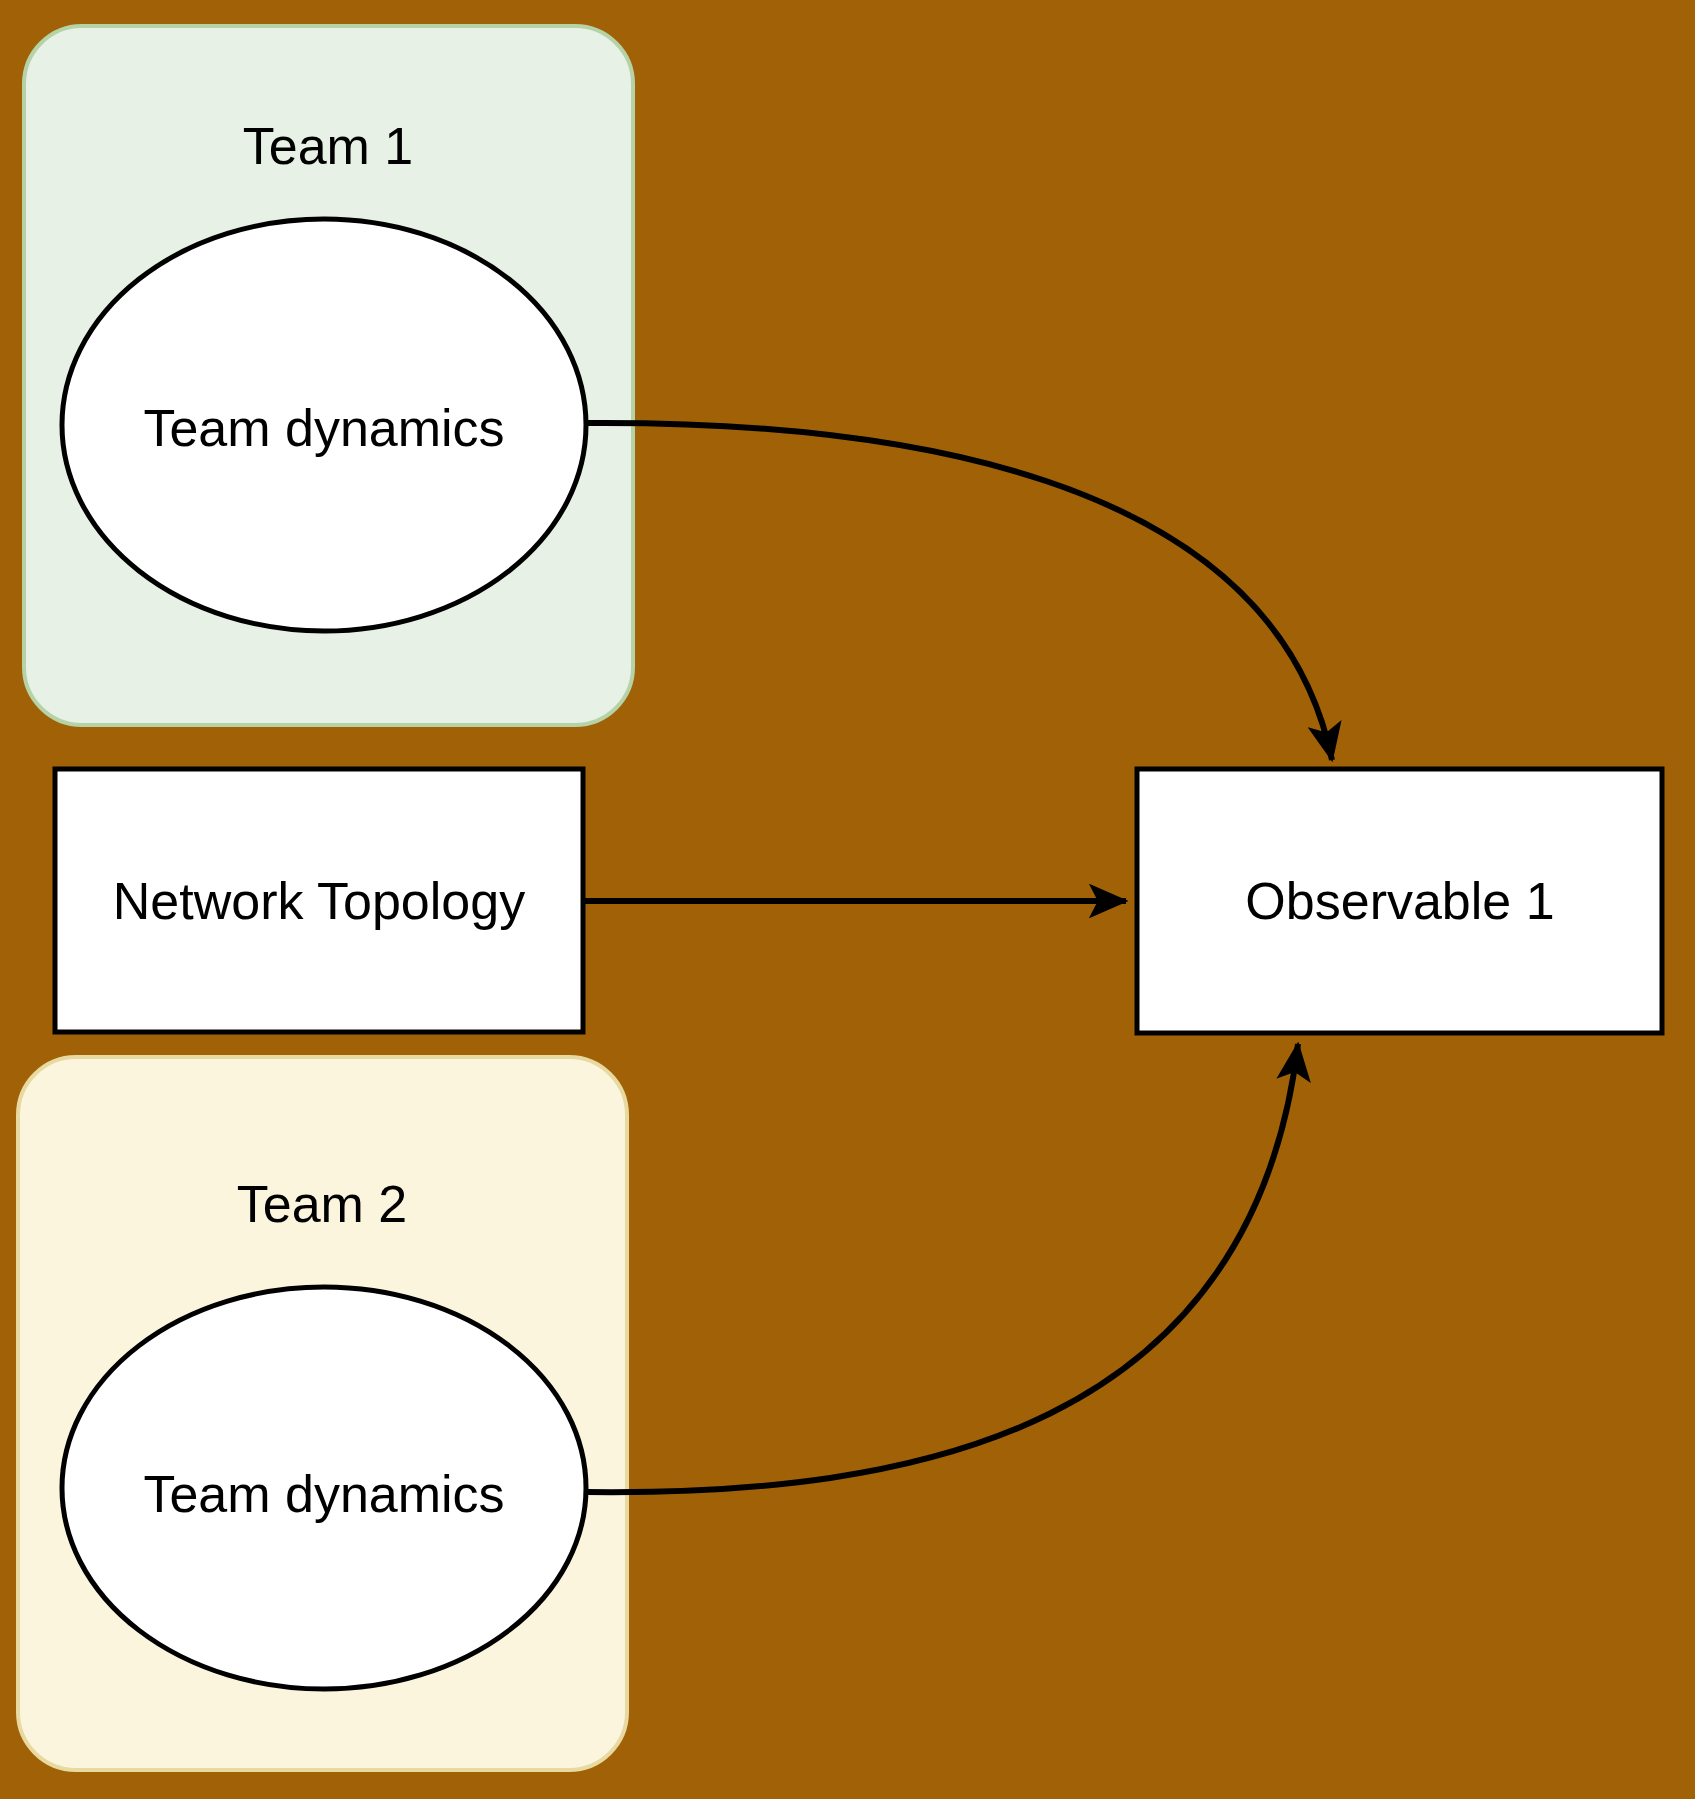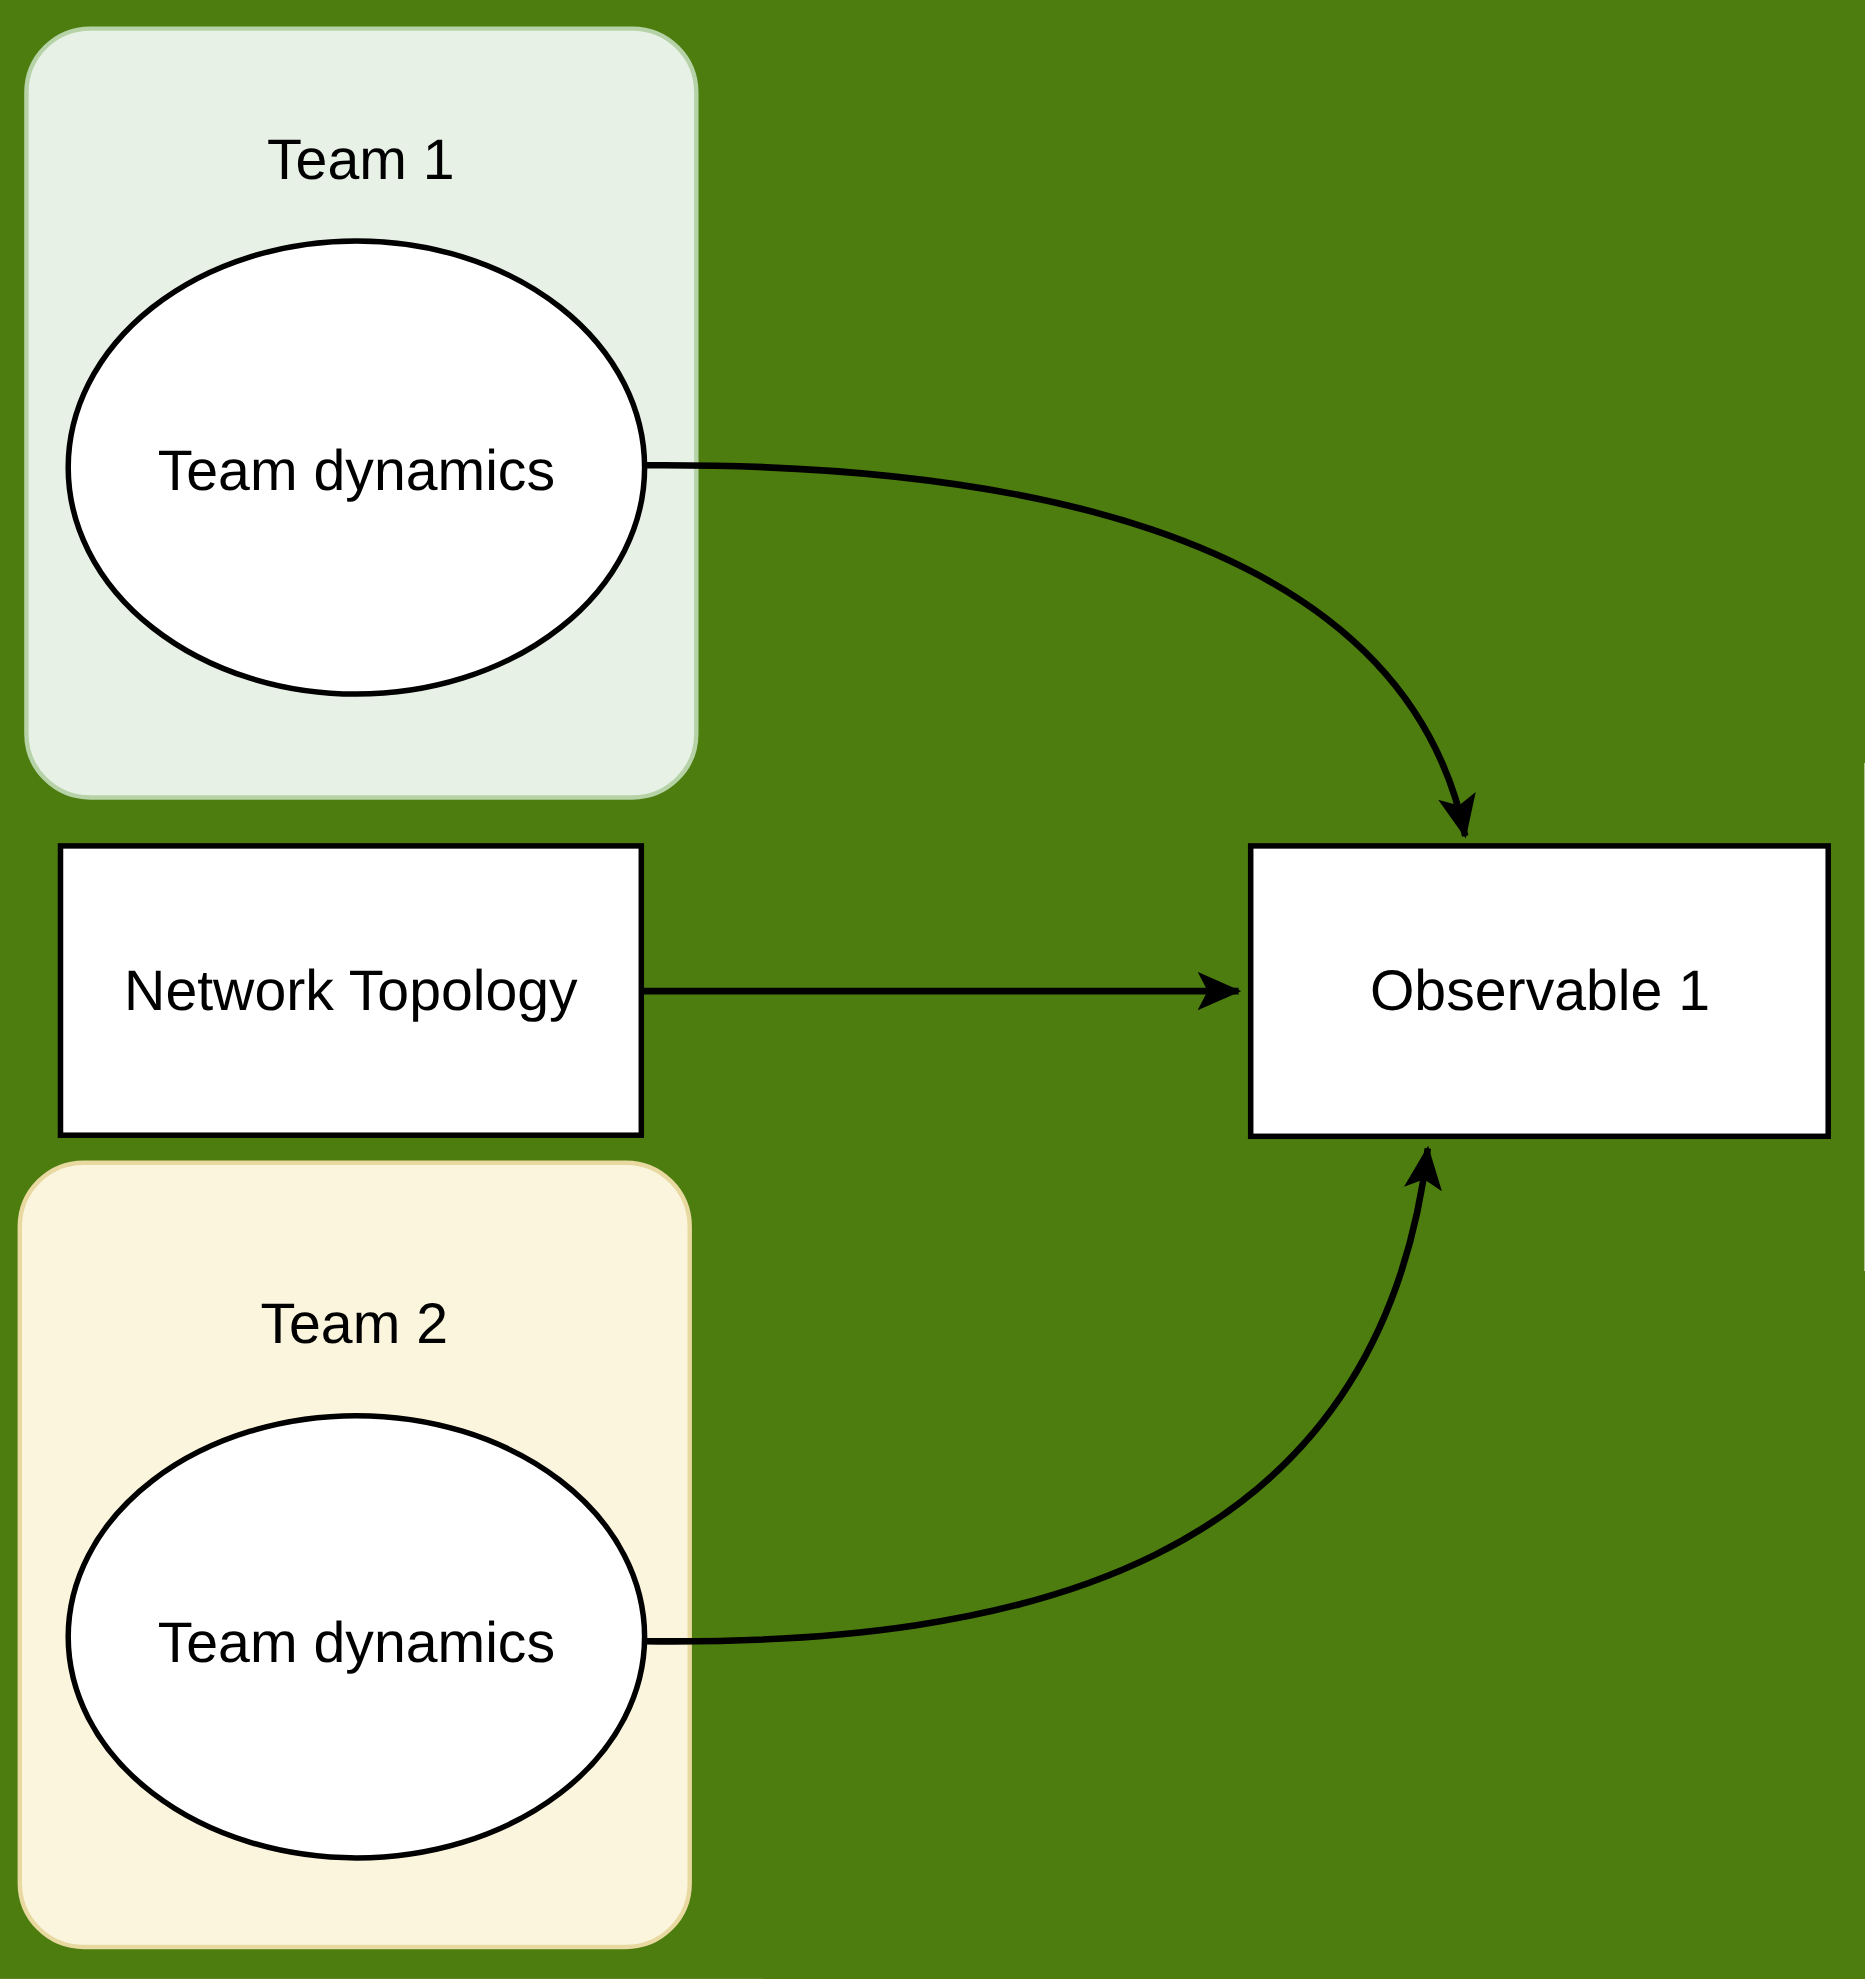--- a/index.html
+++ b/index.html
@@ -4,21 +4,21 @@
 <style>
   html, body {
     margin: 0;
     padding: 0;
     background: #ffffff;
   }
   .canvas {
     position: relative;
     width: 1695px;
     height: 1799px;
-    background: #4d7c0f;
+    background: #a16207;
     overflow: hidden;
   }
   svg {
     display: block;
   }
   text {
     font-family: "Liberation Sans", sans-serif;
     font-size: 52px;
     fill: #000000;
   }

